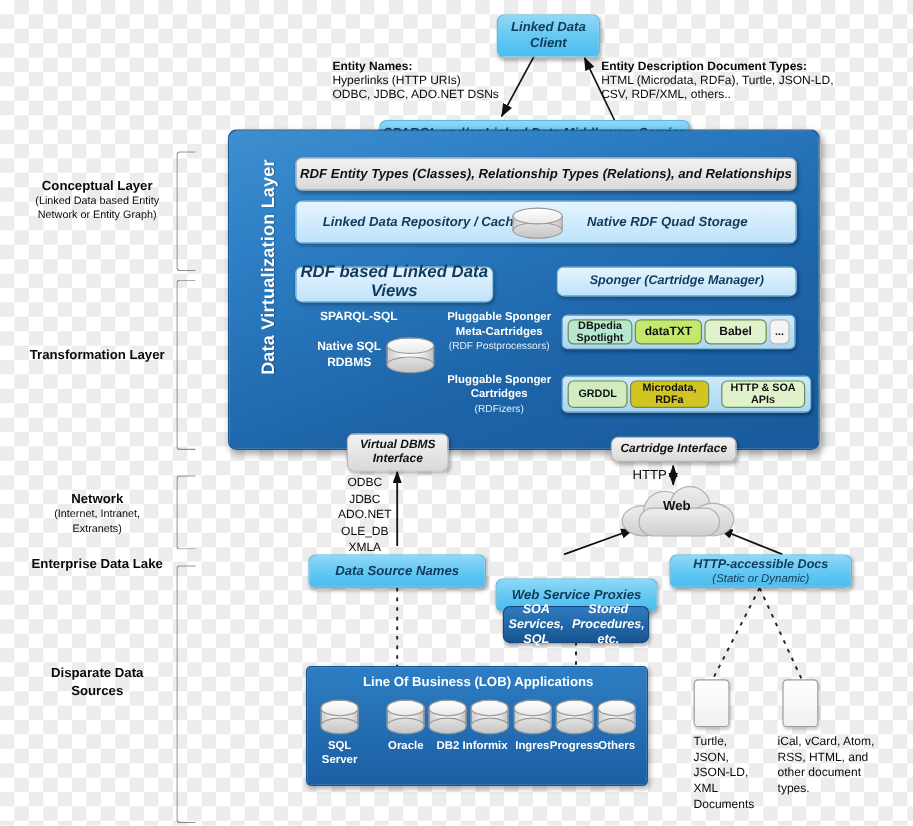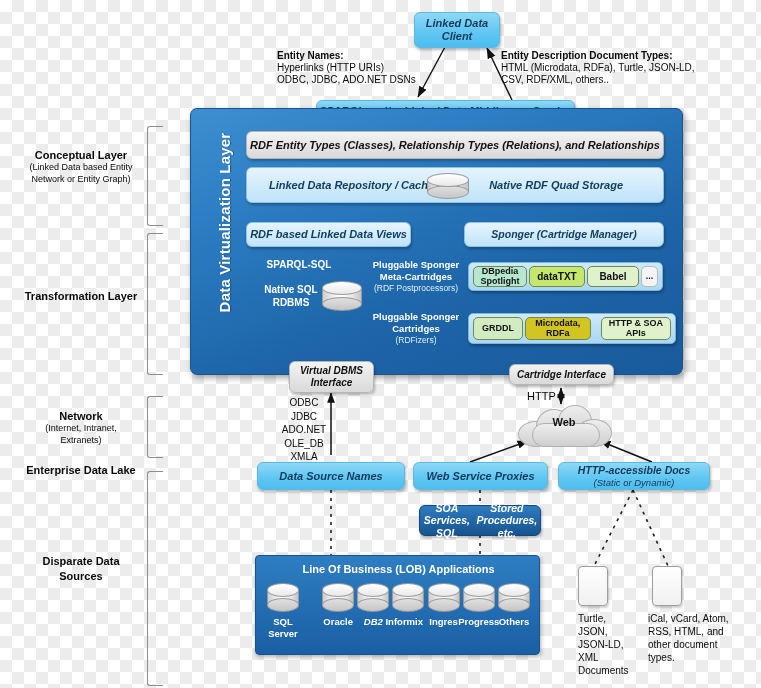--- a/index.html
+++ b/index.html
@@ -198,21 +198,21 @@
     <div class="abs box paleblue" style="left:55px;top:58px;width:418px;height:36px;font-size:11px;">
       <span style="position:absolute;left:22px;top:11px;">Linked Data Repository / Cache</span>
       <span style="position:absolute;right:40px;top:11px;">Native RDF Quad Storage</span>
     </div>
     <div class="cyl" style="left:236px;top:64px;width:42px;height:26px;">
       <div class="body"></div>
         <div class="bot"></div>
         <div class="top"></div>
     </div>
 
-    <div class="abs box paleblue" style="left:55px;top:113px;width:165px;height:25px;font-size:11px;">
+    <div class="abs box paleblue" style="left:55px;top:113px;width:165px;height:30px;font-size:14px;align-items:flex-end;">
       <span>RDF based Linked Data Views</span>
     </div>
 
     <div class="abs box paleblue" style="left:273px;top:113px;width:200px;height:25px;font-size:10.5px;">
       <span>Sponger (Cartridge Manager)</span>
     </div>
 
     <div class="abs txt" style="left:58px;top:150px;width:100px;font-size:10px;color:#fff;font-weight:bold;text-align:center;">
       <span>SPARQL-SQL</span>
     </div>
@@ -292,21 +292,21 @@
     <div class="p" style="left:40px;top:2px;width:32px;height:30px;"></div>
     <div class="p" style="left:58px;top:16px;width:34px;height:26px;"></div>
     <div class="p" style="left:14px;top:20px;width:66px;height:22px;border-radius:14px;"></div>
     <div class="lbl">Web</div>
   </div>
 
   <div class="abs box cyan" style="left:257px;top:462px;width:148px;height:28px;font-size:11px;">
     <span>Data Source Names</span>
   </div>
 
-  <div class="abs box cyan" style="left:413px;top:462px;width:135px;height:28px;font-size:11px;">
+  <div class="abs box cyan" style="left:413px;top:482px;width:135px;height:28px;font-size:11px;">
     <span>Web Service Proxies</span>
   </div>
 
   <div class="abs box cyan" style="left:558px;top:462px;width:152px;height:28px;font-size:10.5px;flex-direction:column;">
     <span>HTTP-accessible Docs</span>
     <span style="font-weight:normal;font-size:9.5px;">(Static or Dynamic)</span>
   </div>
 
   <div class="abs box darkblue" style="left:419px;top:505px;width:122px;height:31px;font-size:10.5px;flex-direction:row;">
     <span>SOA Services, SQL</span>
@@ -333,21 +333,21 @@
 
       <div style="width:34px;position:relative;margin-left:20px;">
         <div class="cyl" style="left:1px;top:0;width:32px;height:29px;">
             <div class="body"></div>
             <div class="bot"></div>
             <div class="top"></div>
           </div>
         <div style="position:absolute;top:33px;left:-4px;width:42px;text-align:center;color:#fff;font-size:9.5px;font-weight:bold;line-height:1.25;">Oracle</div>
       </div>
 
-      <div style="width:34px;position:relative;font-style:italic;">
+      <div style="width:34px;position:relative;">
         <div class="cyl" style="left:1px;top:0;width:32px;height:29px;">
             <div class="body"></div>
             <div class="bot"></div>
             <div class="top"></div>
           </div>
         <div style="position:absolute;top:33px;left:-4px;width:42px;text-align:center;color:#fff;font-size:9.5px;font-weight:bold;line-height:1.25;">DB2</div>
       </div>
 
       <div style="width:34px;position:relative;">
         <div class="cyl" style="left:1px;top:0;width:32px;height:29px;">

